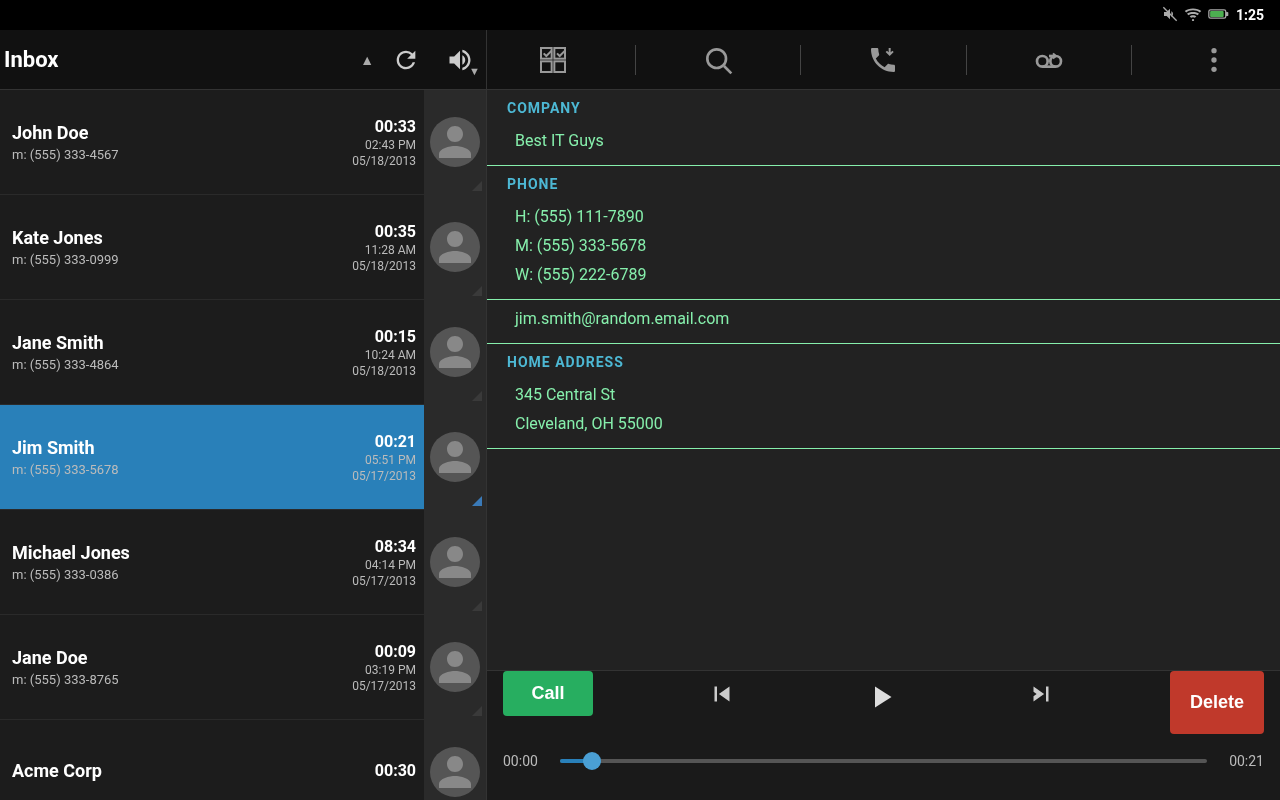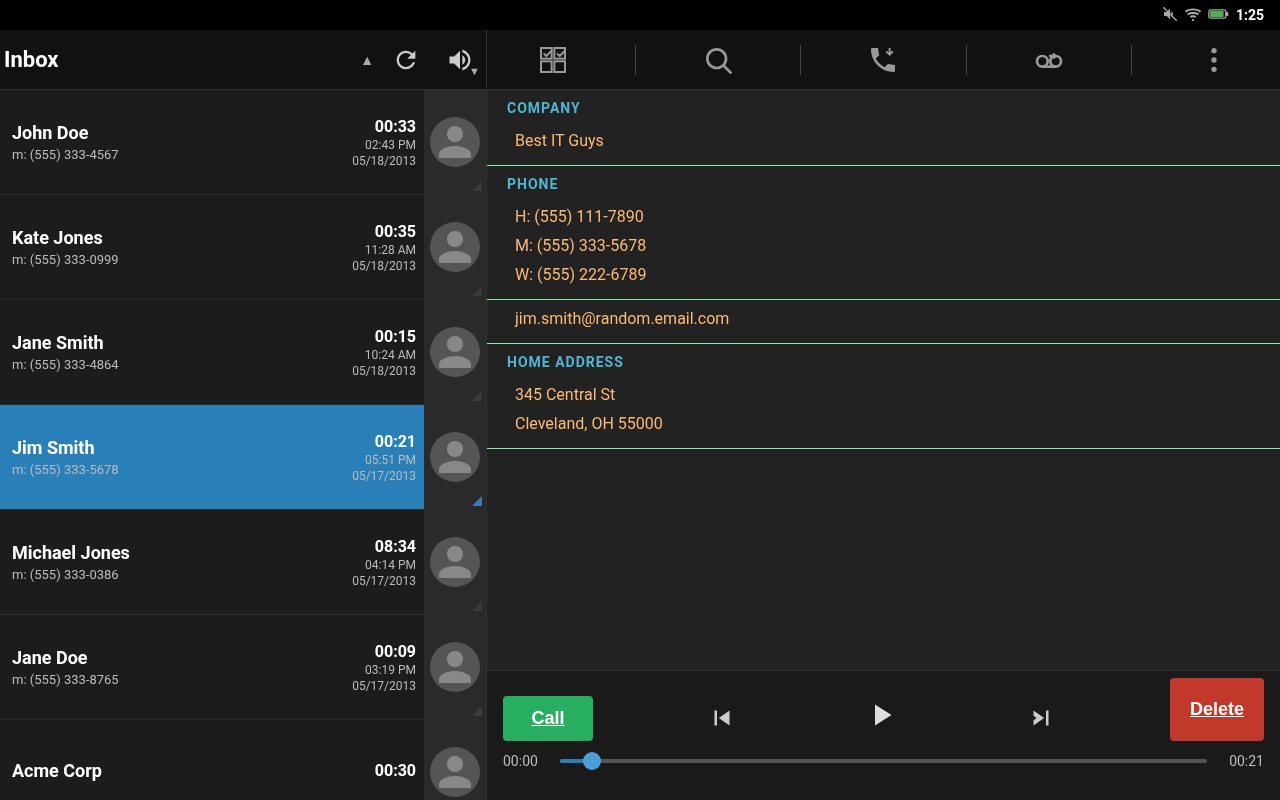--- a/index.html
+++ b/index.html
@@ -246,40 +246,39 @@
       font-size: 14px;
       font-weight: bold;
       color: #4db8d4;
       letter-spacing: 1px;
     }
     .detail-section-content {
       padding: 4px 28px 10px;
     }
     .detail-value-small {
       font-size: 16px;
-      color: #fdba74;
+      color: #86efac;
       padding: 5px 0;
     }
 
     
     .playback-area {
       height: 130px;
       background: #1a1a1a;
       border-top: 1px solid #333;
       display: flex;
       flex-direction: column;
     }
     .playback-controls {
       height: 70px;
       display: flex;
-      align-items: flex-end;
+      align-items: flex-start;
       justify-content: space-between;
       padding: 0 16px;
       gap: 2px;
-      text-decoration: underline;
     }
     .call-btn {
       background: #27ae60;
       color: #fff;
       border: none;
       padding: 12px 24px;
       font-size: 18px;
       font-weight: bold;
       border-radius: 4px;
       cursor: pointer;

